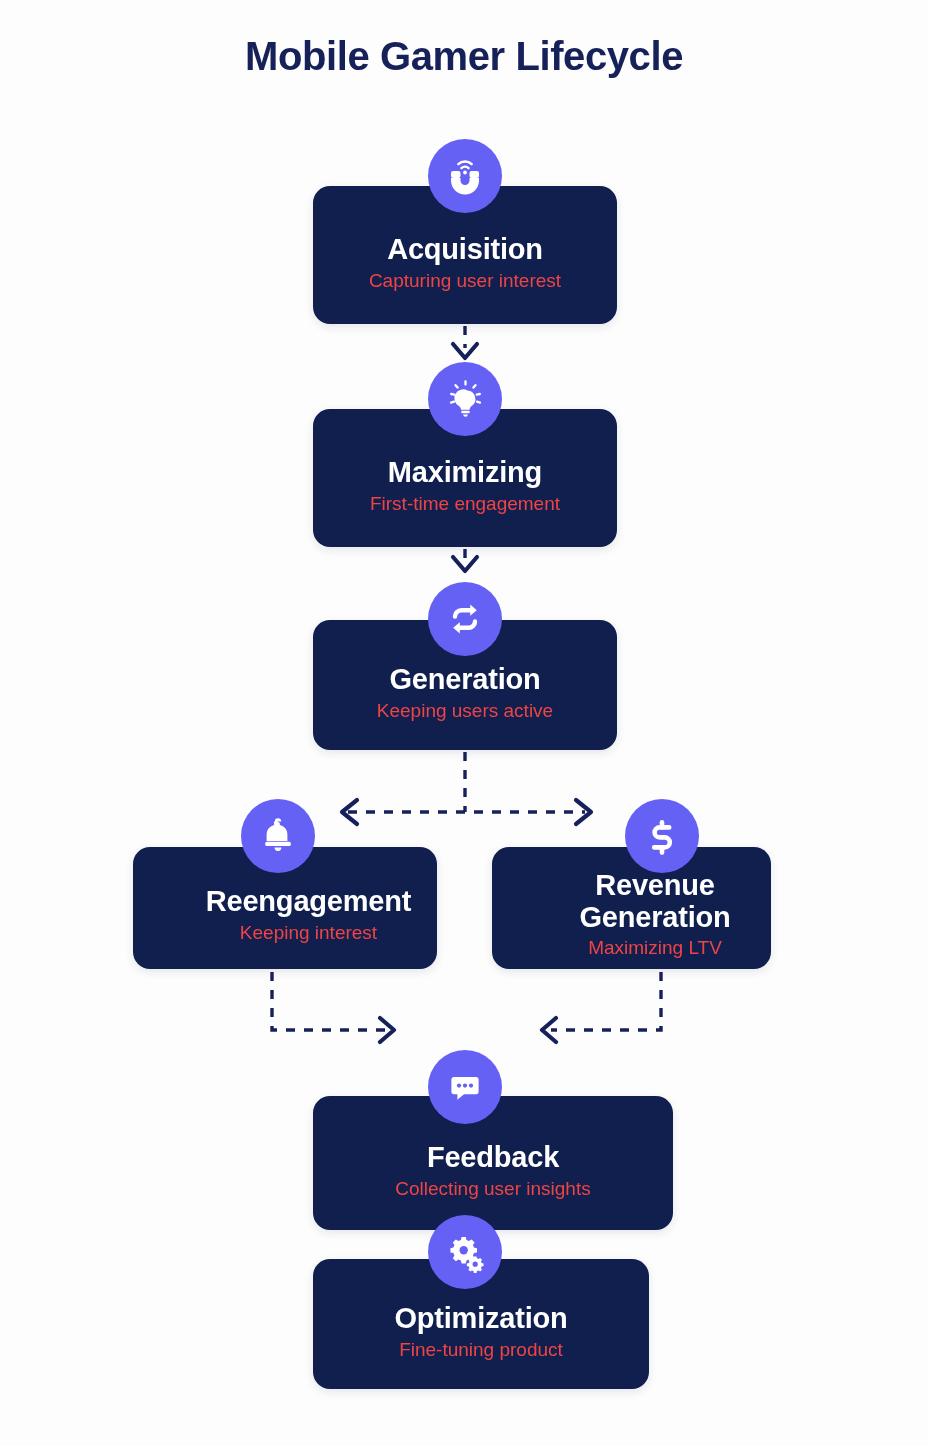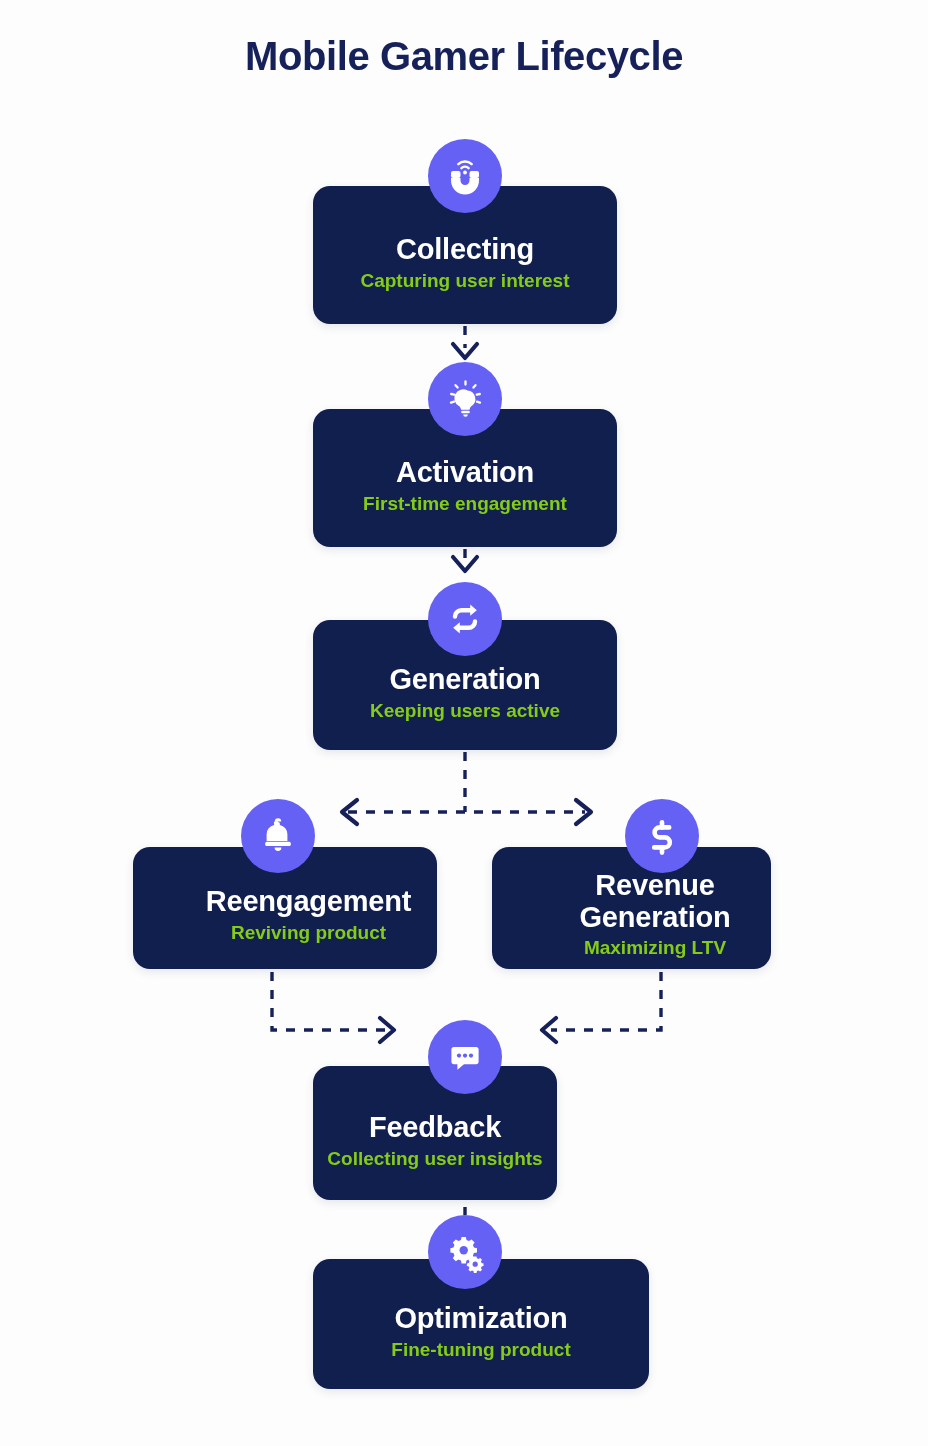--- a/index.html
+++ b/index.html
@@ -76,23 +76,23 @@
   .card-title {
     font-size: 29px;
     font-weight: 700;
     letter-spacing: -0.2px;
     line-height: 1.1;
     color: #ffffff;
   }
   .card-sub {
     margin-top: 4px;
     font-size: 19px;
-    font-weight: 700;
+    font-weight: 400;
     line-height: 1.2;
-    color: #84cc16;
+    color: #ef4444;
   }
 
   
   .badge {
     position: absolute;
     width: 74px;
     height: 74px;
     border-radius: 50%;
     background: #6661f5;
     display: flex;
@@ -101,21 +101,21 @@
     z-index: 5;
   }
   .badge svg { display: block; }
 
   
   .n-acquisition { left: 313px; top: 186px; width: 304px; height: 138px; }
   .n-activation  { left: 313px; top: 409px; width: 304px; height: 138px; }
   .n-retention   { left: 313px; top: 620px; width: 304px; height: 130px; }
   .n-reengage    { left: 133px; top: 847px; width: 304px; height: 122px; }
   .n-revenue     { left: 492px; top: 847px; width: 279px; height: 122px; }
-  .n-feedback    { left: 313px; top: 1066px; width: 244px; height: 134px; }
+  .n-feedback    { left: 313px; top: 1096px; width: 360px; height: 134px; }
   .n-optimize    { left: 313px; top: 1259px; width: 336px; height: 130px; }
 
   .n-acquisition .card,
   .n-activation .card,
   .n-retention .card,
   .n-reengage .card,
   .n-revenue .card,
   .n-feedback .card,
   .n-optimize .card { width: 100%; height: 100%; }
 
@@ -170,21 +170,21 @@
     </g>
 
     <g>
       <path class="conn-line" d="M465,1189 L465,1215"></path>
     </g>
   </svg>
 
   <div class="node n-acquisition">
     <div class="card">
       <div class="card-body">
-        <div class="card-title">Collecting</div>
+        <div class="card-title">Acquisition</div>
         <div class="card-sub">Capturing user interest</div>
       </div>
     </div>
     <div class="badge">
       <svg width="42" height="42" viewBox="0 0 42 42">
         <g fill="#ffffff">
           <rect x="7" y="16" width="9.5" height="7" rx="2"></rect>
           <rect x="25.5" y="16" width="9.5" height="7" rx="2"></rect>
           <path d="M7,23 L16.5,23 L16.5,25.5 a4.5,4.5 0 0 0 9,0 L25.5,23 L35,23 L35,25.5 a14,14 0 0 1 -28,0 Z"></path>
           <circle cx="21" cy="17.5" r="1.9"></circle>
@@ -193,21 +193,21 @@
           <path d="M17.4,13.2 a5.2,5.2 0 0 1 7.2,0"></path>
           <path d="M14.3,9.2 a9.8,9.8 0 0 1 13.4,0"></path>
         </g>
       </svg>
     </div>
   </div>
 
   <div class="node n-activation">
     <div class="card">
       <div class="card-body">
-        <div class="card-title">Activation</div>
+        <div class="card-title">Maximizing</div>
         <div class="card-sub">First-time engagement</div>
       </div>
     </div>
     <div class="badge">
       <svg width="42" height="42" viewBox="0 0 42 42">
         <g fill="#ffffff">
           <path d="M23.5,12.5 a8.6,8.6 0 0 1 4.2,15.6 c-1.1,0.8 -1.7,1.6 -1.9,2.6 l-0.2,1.1 l-8.6,0 l-0.2,-1.1 c-0.2,-1 -0.8,-1.8 -1.9,-2.6 A8.6,8.6 0 0 1 23.5,12.5 Z"></path>
           <rect x="17.2" y="32.8" width="8.6" height="2.5" rx="1.2"></rect>
           <path d="M19.2,36.4 h4.6 a2.3,2.3 0 0 1 -4.6,0 Z"></path>
         </g>
@@ -242,21 +242,21 @@
           <path d="M15.8,24.2 L9.2,29.8 L15.8,35.4 Z"></path>
         </g>
       </svg>
     </div>
   </div>
 
   <div class="node n-reengage">
     <div class="card">
       <div class="card-body">
         <div class="card-title">Reengagement</div>
-        <div class="card-sub">Reviving product</div>
+        <div class="card-sub">Keeping interest</div>
       </div>
     </div>
     <div class="badge">
       <svg width="42" height="42" viewBox="0 0 42 42">
         <g fill="#ffffff">
           <path d="M21,7.0 a1.9,1.9 0 0 1 1.9,1.9 v1.0 a9.4,9.4 0 0 1 7.5,9.2 v7.0 h-20.8 v-7.0 a9.4,9.4 0 0 1 7.5,-9.2 v-1.0 A1.9,1.9 0 0 1 21,7.0 Z"></path>
           <rect x="8.2" y="26.8" width="25.6" height="4.2" rx="1.6"></rect>
           <path d="M17.6,32.6 h6.8 a3.4,3.4 0 0 1 -6.8,0 Z"></path>
           <path d="M17.8,6.4 h6.4 a3.2,3.2 0 0 0 -6.4,0 Z"></path>
         </g>

